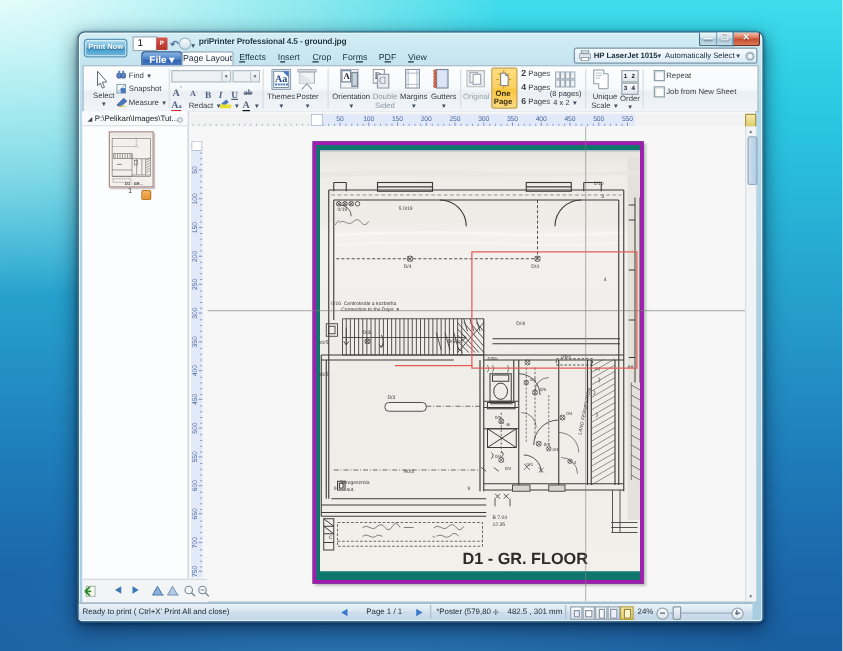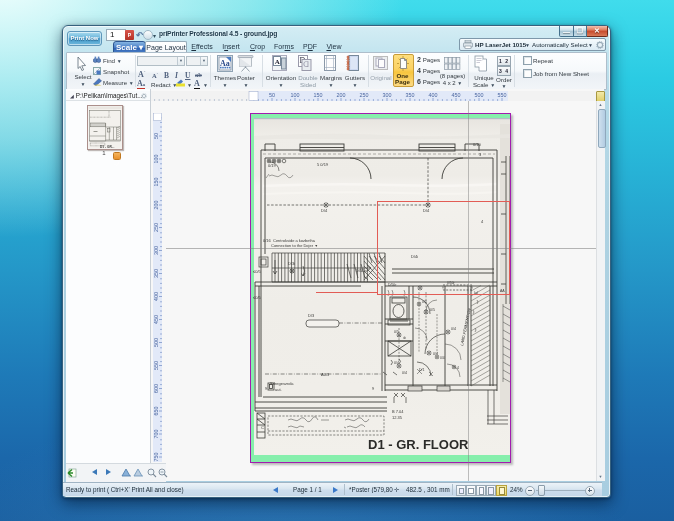--- a/index.html
+++ b/index.html
@@ -52,21 +52,21 @@
 .serifb{font-family:"Liberation Serif",serif;color:#51627e;font-weight:bold;}
 .chk{position:absolute;width:7px;height:7px;background:#fdfdfd;border:1px solid #8ea0ac;box-shadow:inset 1px 1px 0 #dde4e8;}
 
 #main{position:absolute;left:3px;top:63px;width:538px;height:392px;background:#f7f7f7;}
 #panel{position:absolute;left:0;top:0;width:84px;height:374px;background:#fcfdfe;border-right:1px solid #c8cfd6;}
 #phead{position:absolute;left:0;top:2px;width:84px;height:9px;border-bottom:1px solid #dde2e6;background:#f8fafc;font-size:6.3px;color:#222;white-space:nowrap;overflow:hidden;line-height:9px;}
 #hrul{position:absolute;left:84px;top:2px;width:446px;height:10px;background:#f2f2f2;}
 #vrul{position:absolute;left:87px;top:24px;width:9px;height:349px;background:#e2e9f8;}
 #canvas{position:absolute;left:100px;top:12px;width:430px;height:380px;background:#f7f7f7;overflow:hidden;}
 #vsb{position:absolute;left:530px;top:12px;width:8px;height:380px;background:#f1f3f5;border-left:1px solid #dcdfe2;}
-#page{position:absolute;left:84px;top:12px;width:259px;height:348px;background:#86efac;border:1px solid #a21caf;box-shadow:2px 2px 2px rgba(110,110,110,0.45);}
+#page{position:absolute;left:84px;top:12px;width:259px;height:348px;background:#0f766e;border:3px solid #a21caf;box-shadow:2px 2px 2px rgba(110,110,110,0.45);}
 .guideh{position:absolute;left:0px;top:147px;width:430px;height:1px;background:rgba(125,125,125,0.55);}
 .guidev{position:absolute;left:0px;top:0px;width:1px;height:380px;background:rgba(130,130,130,0.5);}
 #redrect{position:absolute;left:211px;top:100px;width:131px;height:92px;border:1px solid #e25c55;}
 #redext{position:absolute;left:150px;top:191px;width:62px;height:1px;background:#e25c55;}
 
 #btool{position:absolute;left:0px;top:374px;width:100px;height:18px;background:#f2f4f6;border-top:1px solid #d4dadf;}
 #sbar{position:absolute;left:0px;top:456px;width:539px;height:13px;
  background:linear-gradient(180deg,#ecf3f9 0%,#d9e6f0 45%,#cddded 55%,#c5d7e8 100%);
  border-top:1px solid #a0b4c4;font-size:7px;color:#1a2a36;}
 #sbar .t{position:absolute;top:3px;white-space:nowrap;font-size:6.3px;}
@@ -86,21 +86,21 @@
    <div id="cap-min" class="capb">
         <div class="capg" style="line-height:12px;">—</div>
       </div>
    <div id="cap-max" class="capb">
         <div class="capg" style="line-height:9px;">❐</div>
       </div>
    <div id="cap-close" class="capb">
         <div class="capg" style="line-height:9px;">✕</div>
       </div>
  </div>
- <div id="filebtn">Scale ▾</div>
+ <div id="filebtn">File ▾</div>
  <div class="tab" id="tab-pl" style="left:82px;width:40px;">Page Layout</div>
  <div class="tab" style="left:124px;width:30px;"><u>E</u>ffects</div>
  <div class="tab" style="left:154px;width:28px;">I<u>n</u>sert</div>
  <div class="tab" style="left:182px;width:25px;"><u>C</u>rop</div>
  <div class="tab" style="left:207px;width:28px;">For<u>m</u>s</div>
  <div class="tab" style="left:235px;width:24px;">P<u>D</u>F</div>
  <div class="tab" style="left:259px;width:24px;"><u>V</u>iew</div>
  <div id="prbar">
    <svg class="abs" style="left:3px;top:1px;" width="10" height="9" viewBox="0 0 10 9">
         <rect x="2" y="0" width="6" height="3" fill="#cdd6dc" stroke="#7b8c98" stroke-width="0.6"></rect>

